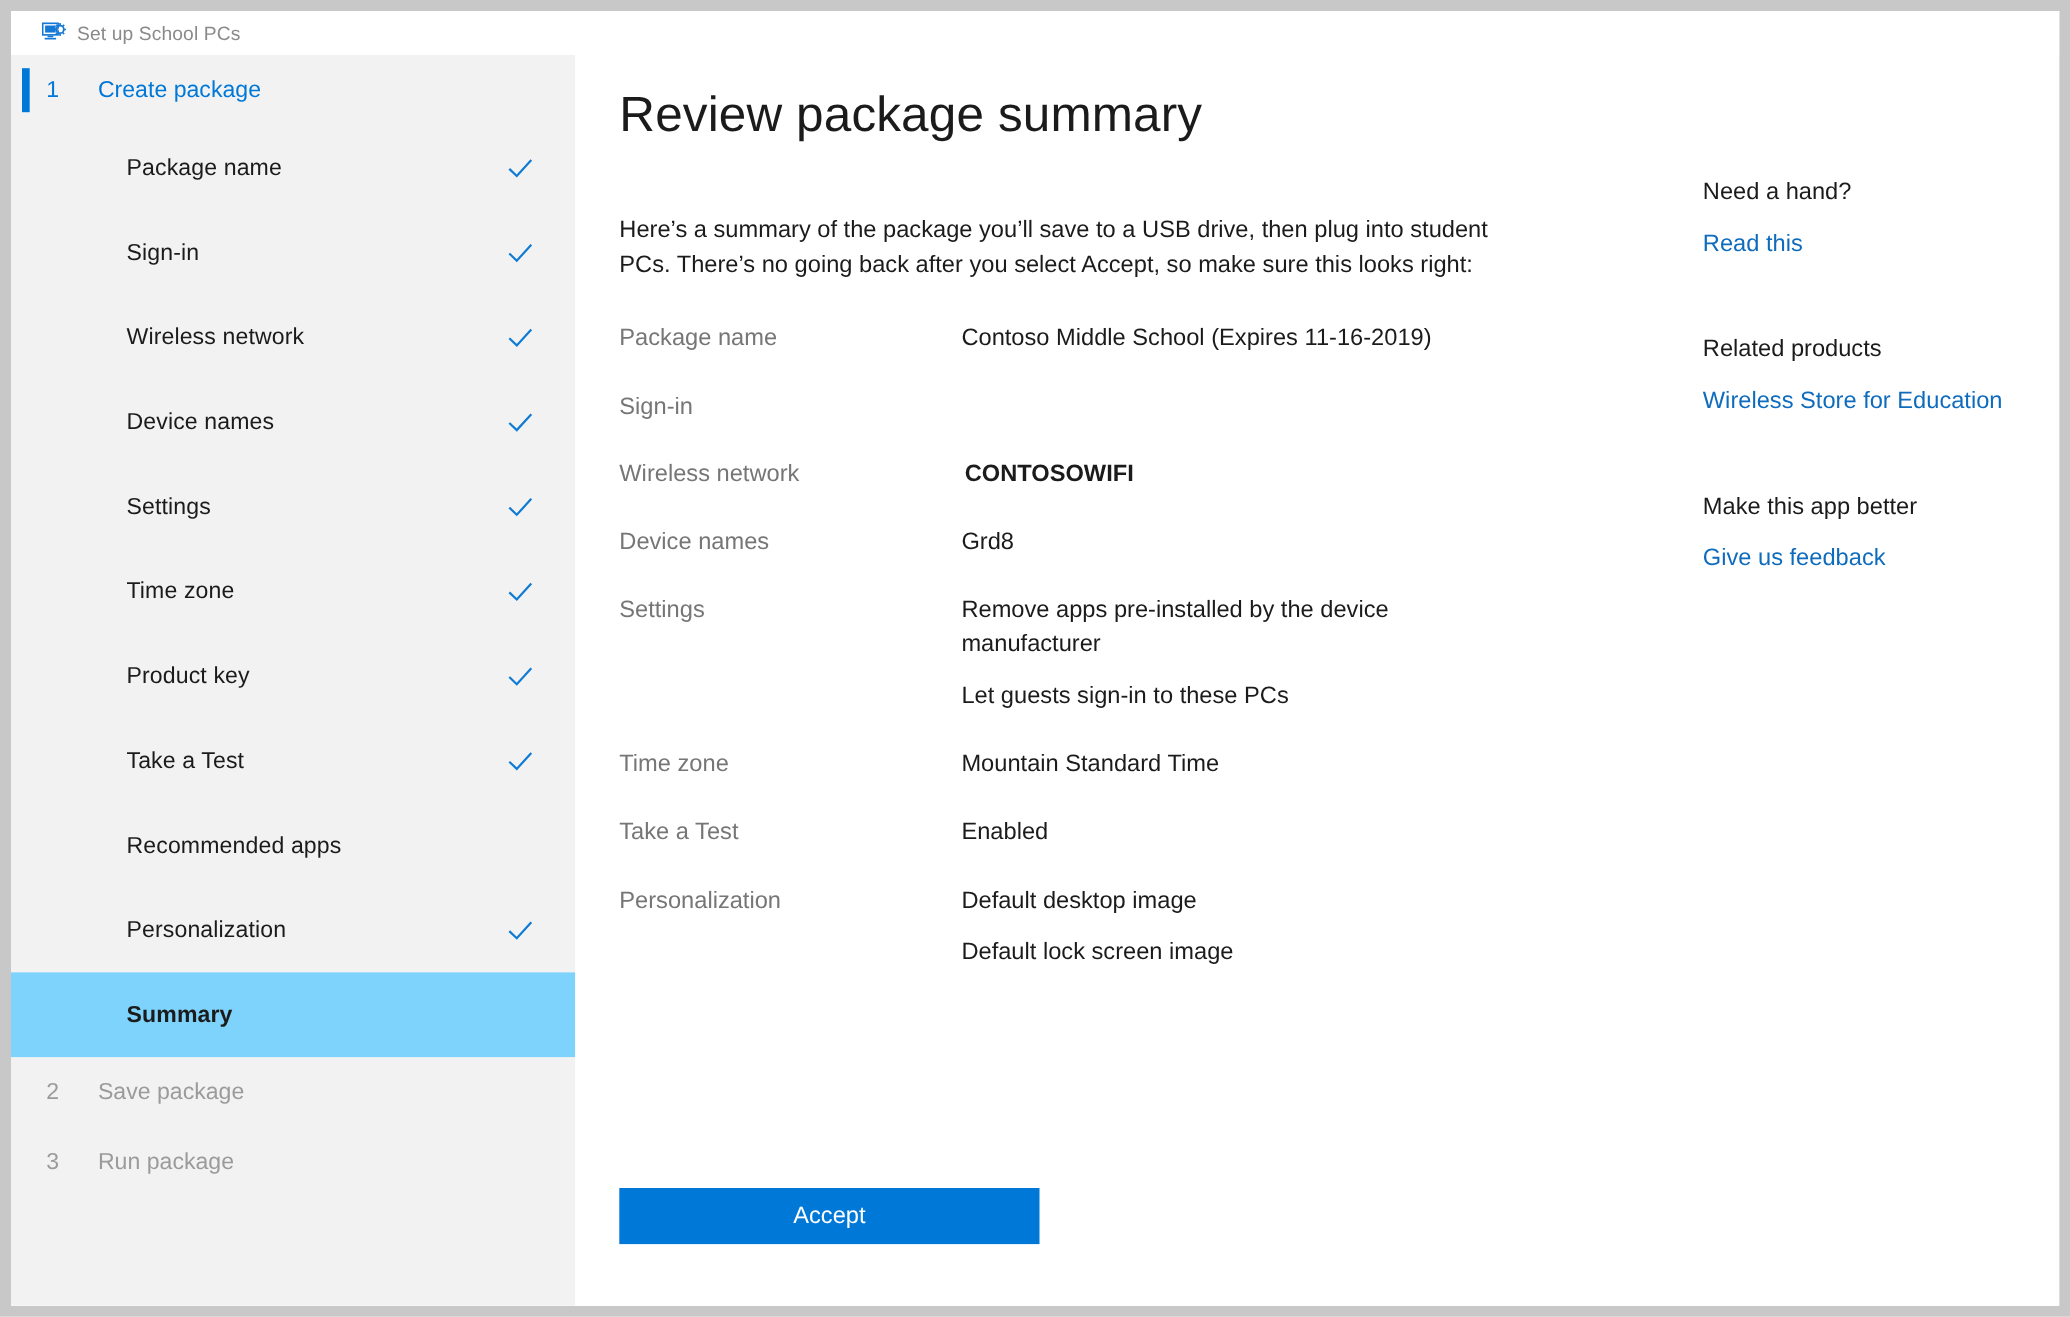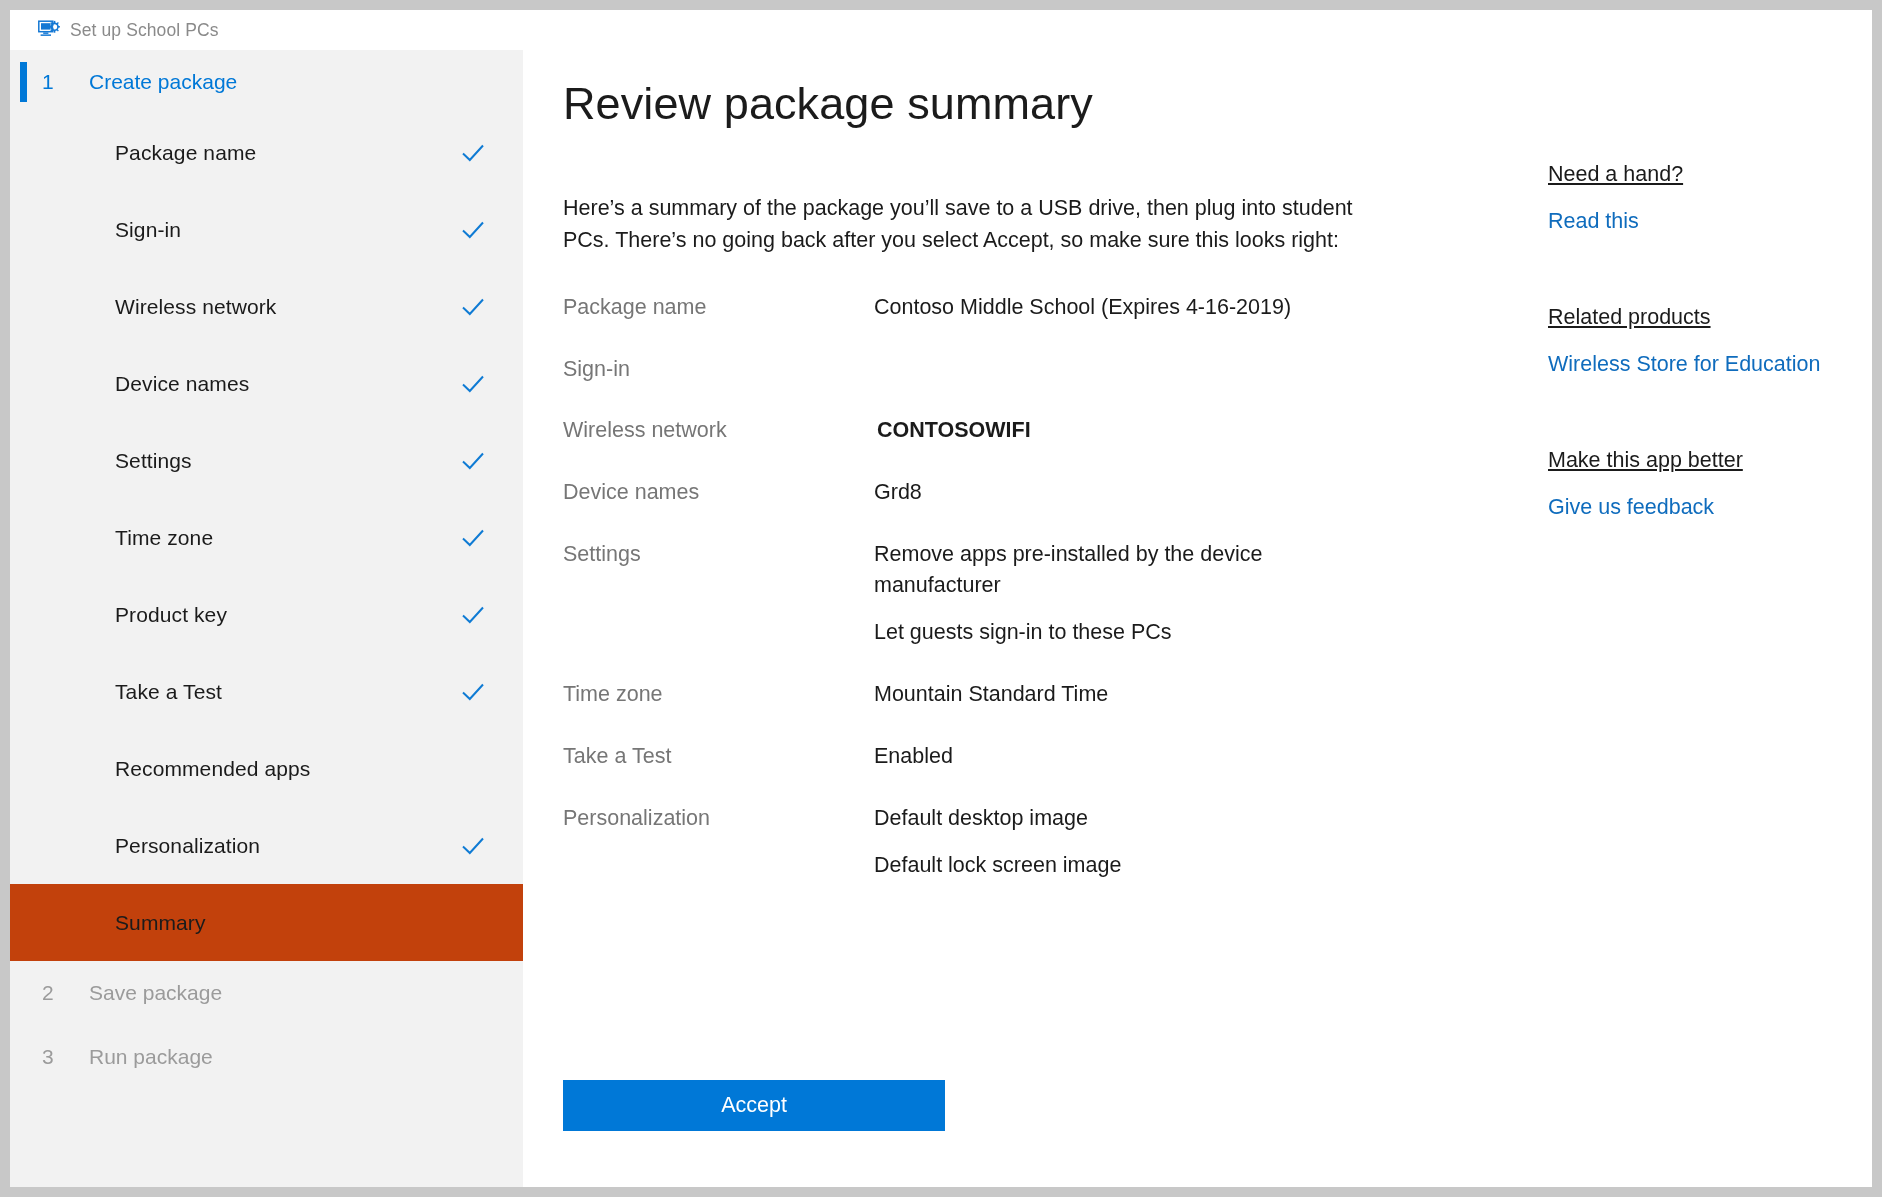--- a/index.html
+++ b/index.html
@@ -110,21 +110,22 @@
   .nav-sub {
     position: relative;
     height: 77px;
     display: flex;
     align-items: center;
     padding-left: 105px;
     padding-right: 37px;
     box-sizing: border-box;
   }
   .nav-sub.selected {
-    background: #c2410c;
+    background: #7dd3fc;
+    font-weight: bold;
   }
   .nav-sub-label {
     font-size: 21px;
     color: #1b1b1b;
     flex: 1 1 auto;
     letter-spacing: 0.1px;
   }
   .nav-check {
     width: 26px;
     height: 26px;
@@ -219,21 +220,20 @@
     left: 1025px;
     top: 110px;
     width: 310px;
   }
   .help-group { margin-bottom: 68px; }
   .help-heading {
     font-size: 21.5px;
     color: #1b1b1b;
     margin-bottom: 19px;
     line-height: 28px;
-    text-decoration: underline;
   }
   .help-link {
     font-size: 21.5px;
     color: #0f6cbd;
     text-decoration: none;
     line-height: 28px;
     display: inline-block;
     cursor: pointer;
   }
 </style>
@@ -365,21 +365,21 @@
 
     <main class="content">
       <h1 class="page-title">Review package summary</h1>
       <p class="intro">Here’s a summary of the package you’ll save to a USB drive, then plug into student PCs. There’s no going back after you select Accept, so make sure this looks right:</p>
 
       <div class="summary">
 
         <div class="summary-row">
           <div class="summary-label">Package name</div>
           <div class="summary-values">
-            <span class="val">Contoso Middle School (Expires 4-16-2019)</span>
+            <span class="val">Contoso Middle School (Expires 11-16-2019)</span>
           </div>
         </div>
 
         <div class="summary-row">
           <div class="summary-label">Sign-in</div>
         </div>
 
         <div class="summary-row">
           <div class="summary-label">Wireless network</div>
           <div class="summary-values bold indent">

